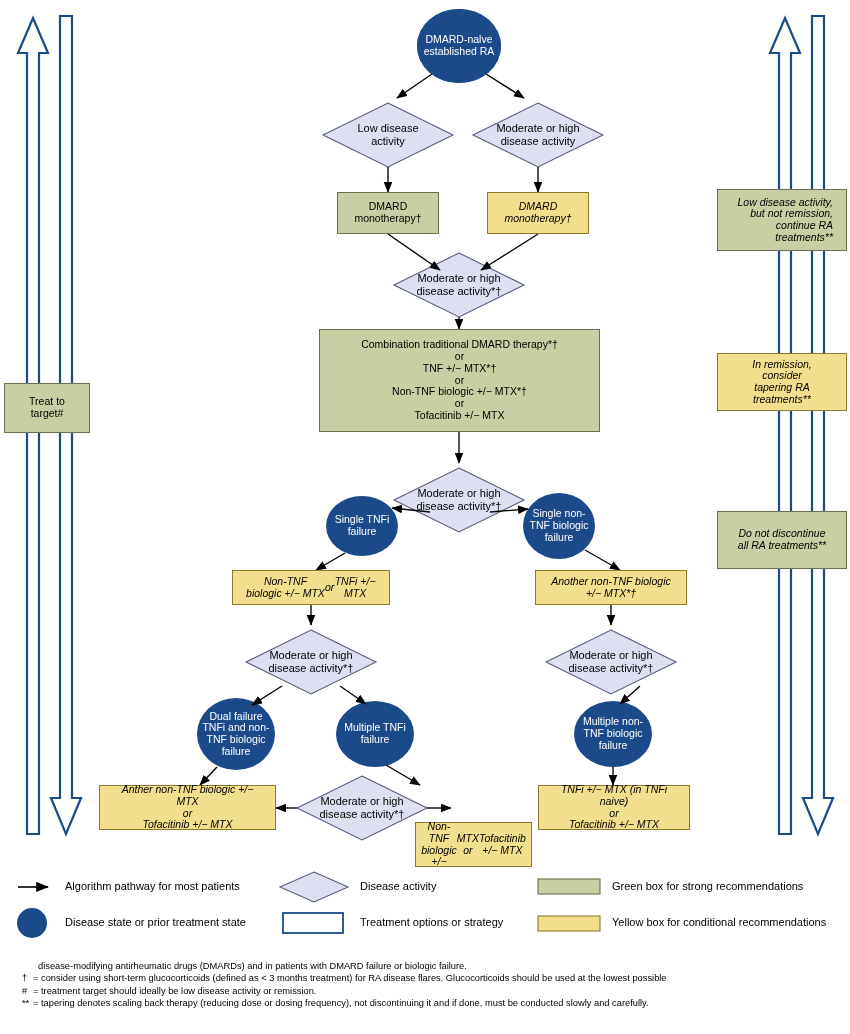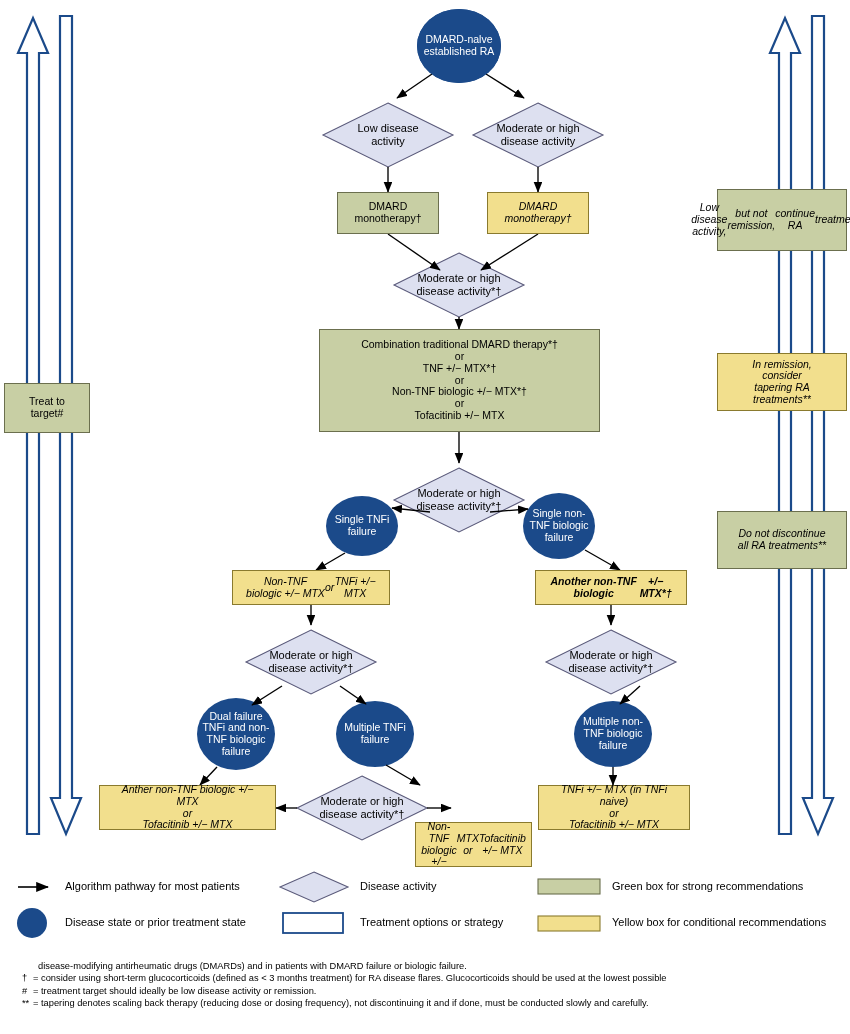--- a/index.html
+++ b/index.html
@@ -177,21 +177,21 @@
     <span style="white-space:pre-line">Multiple non-
 TNF biologic
 failure</span>
   </div>
 
   <div class="node rect yellow" style="left:232px;top:562px;width:158px;height:35px;">
     <span>Non-TNF biologic +/− MTX</span>
     <span>or</span>
     <span>TNFi +/− MTX</span>
   </div>
-  <div class="node rect yellow" style="left:535px;top:562px;width:152px;height:35px;flex-direction:row;font-weight:bold;">
+  <div class="node rect yellow" style="left:535px;top:562px;width:152px;height:35px;flex-direction:column;">
     <span>Another non-TNF biologic</span>
     <span>+/− MTX*†</span>
   </div>
 
   <div class="node rect yellow" style="left:99px;top:777px;width:177px;height:45px;flex-direction:column;">
     <span>Anther non-TNF biologic +/− MTX</span>
     <span>or</span>
     <span>Tofacitinib +/− MTX</span>
   </div>
   <div class="node rect yellow" style="left:415px;top:777px;width:117px;height:45px;flex-direction:row;margin-top:37px;">
@@ -203,21 +203,21 @@
     <span>TNFi +/− MTX (in TNFi naive)</span>
     <span>or</span>
     <span>Tofacitinib +/− MTX</span>
   </div>
 
   <div class="node rect green" style="left:4px;top:375px;width:86px;height:50px;">
     <span style="white-space:pre-line">Treat to
 target#</span>
   </div>
 
-  <div class="node rect green greenit" style="left:717px;top:181px;width:130px;height:62px;flex-direction:row;">
+  <div class="node rect green greenit" style="left:717px;top:181px;width:130px;height:62px;flex-direction:column;align-items:flex-end;">
     <span>Low disease activity,</span>
     <span>but not remission,</span>
     <span>continue RA</span>
     <span>treatments**</span>
   </div>
 
   <div class="node rect yellow" style="left:717px;top:345px;width:130px;height:58px;flex-direction:column;">
     <span>In remission, consider</span>
     <span>tapering RA</span>
     <span>treatments**</span>

